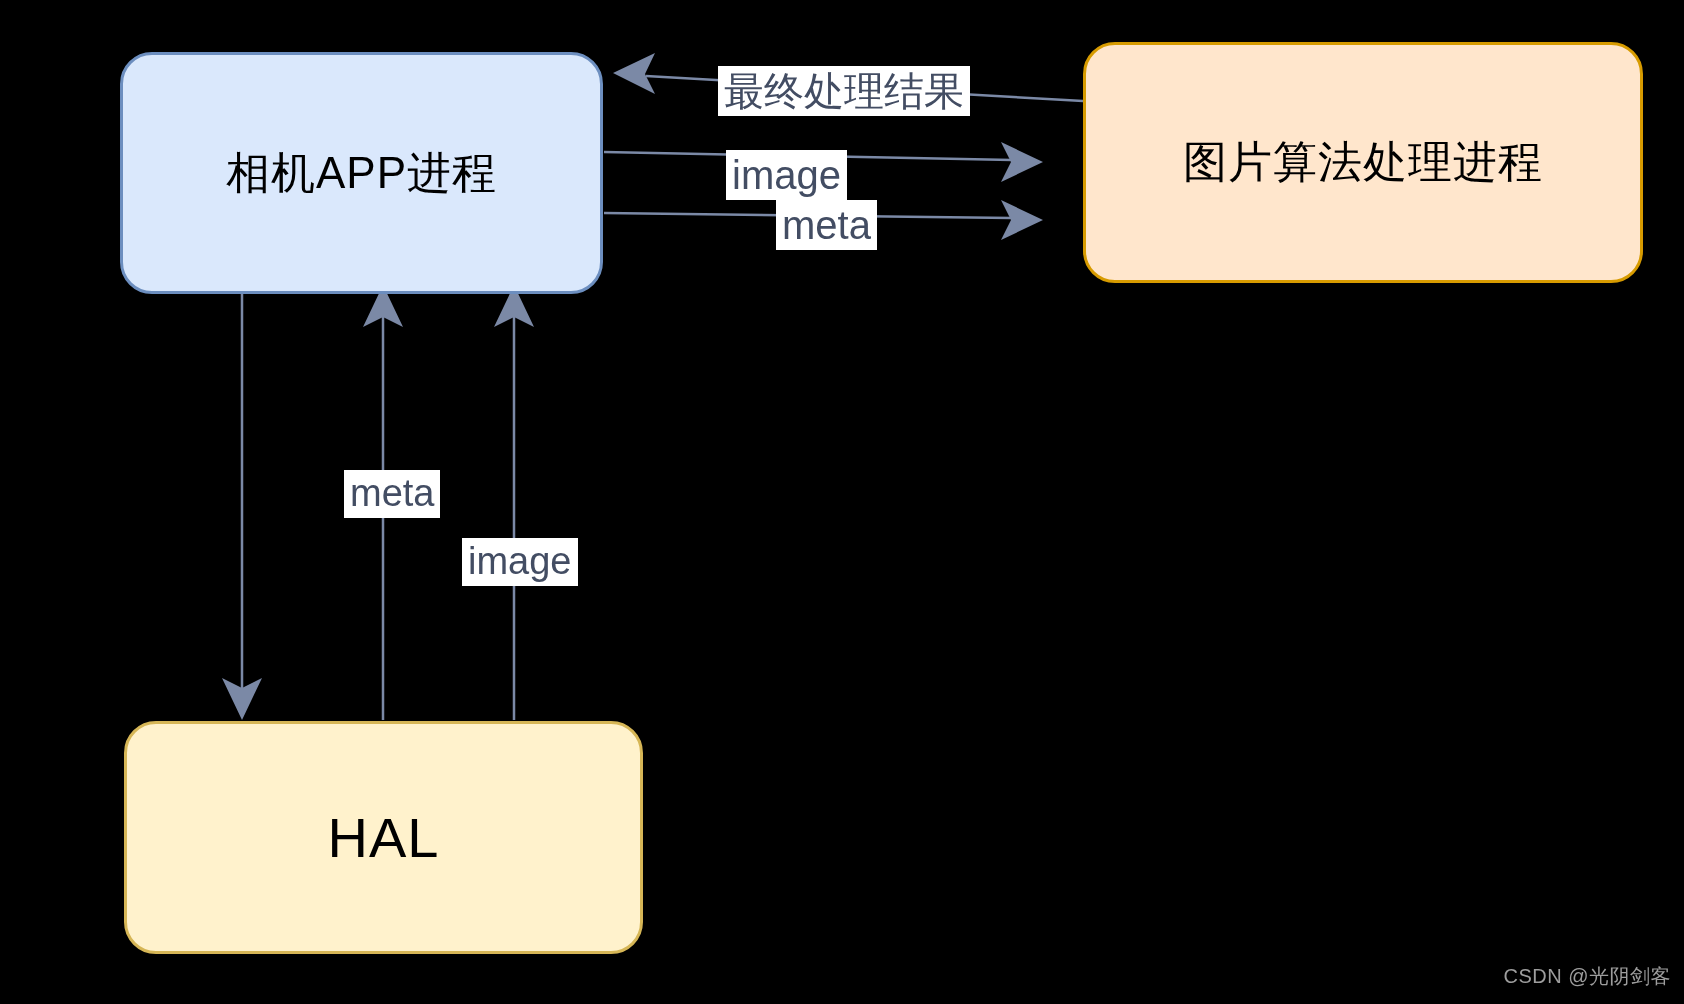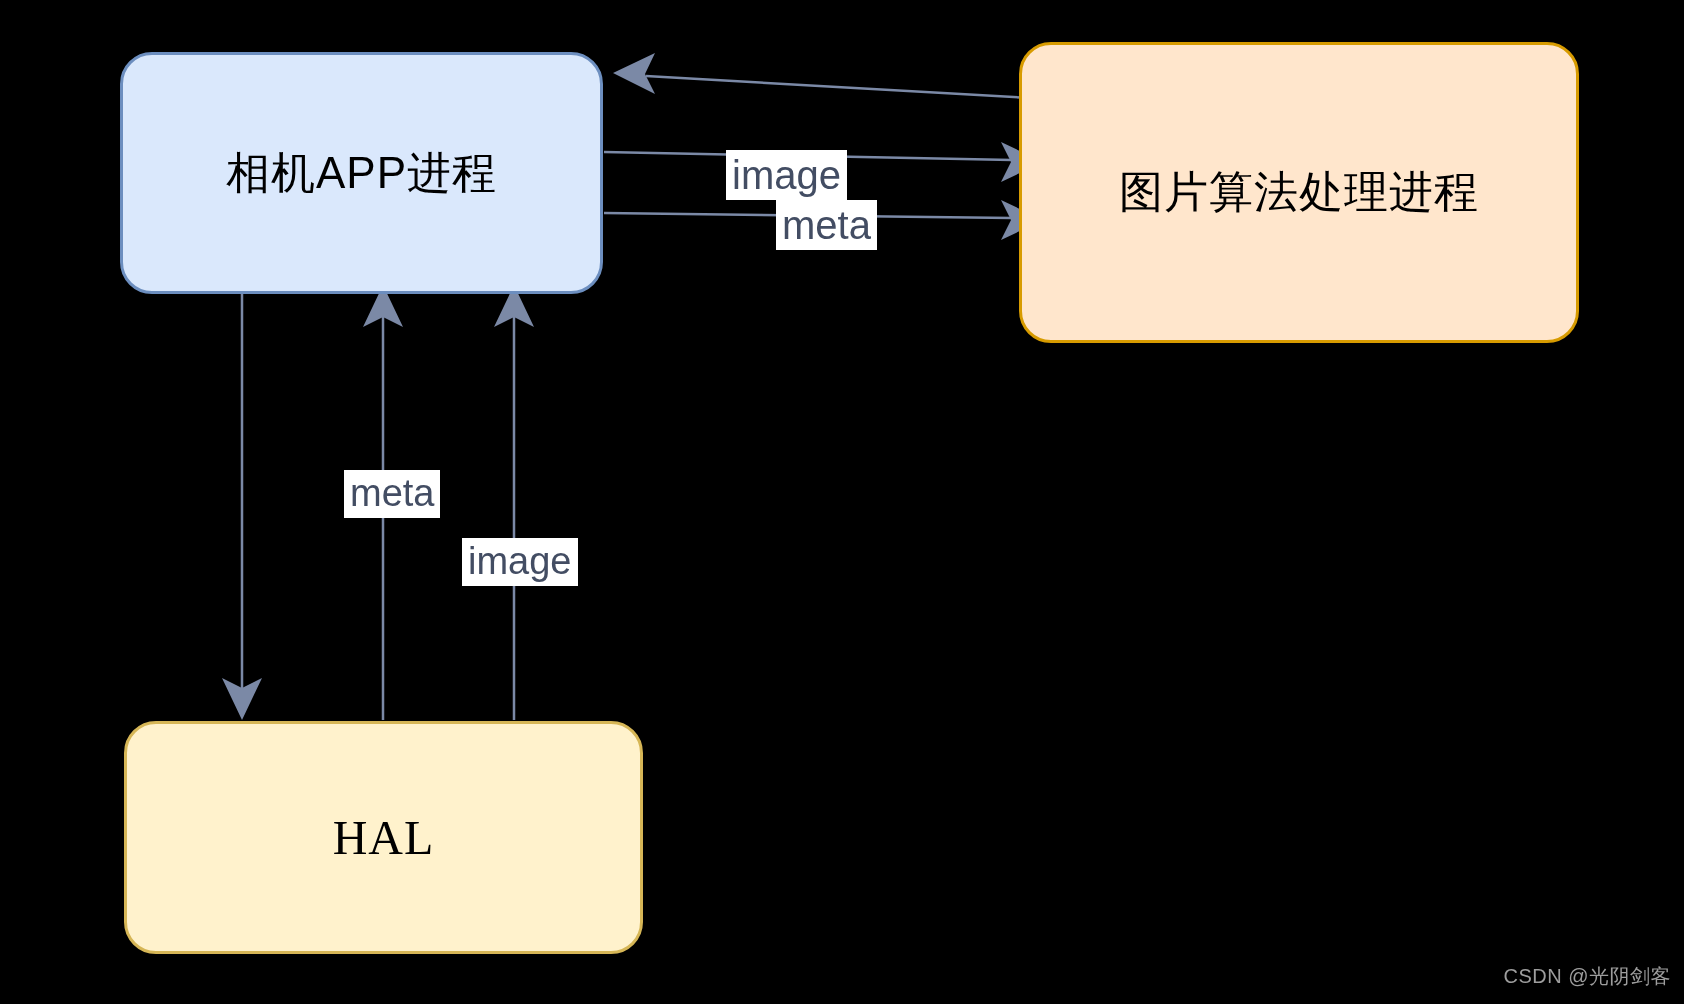--- a/index.html
+++ b/index.html
@@ -36,23 +36,23 @@
     align-items: center;
     justify-content: center;
     color: var(--node-label-text, #000);
   }
   .node .node-label {
     font-size: 44px;
     letter-spacing: 1px;
     white-space: nowrap;
   }
   #node-camera-app  { left: 120px;  top: 52px;  width: 483px; height: 242px; }
-  #node-algo        { left: 1019px; top: 42px;  width: 560px; height: 301px; }
+  #node-algo        { left: 1083px; top: 42px;  width: 560px; height: 241px; }
   #node-hal         { left: 124px;  top: 721px; width: 519px; height: 233px; }
-  #node-hal .node-label { font-size: 48px; font-family: Liberation Serif, serif; }
+  #node-hal .node-label { font-size: 56px; }
 
   .edge-label {
     position: absolute;
     background: var(--label-chip-bg, #fff);
     color: var(--edge-label-text, #434d63);
     font-size: 40px;
     line-height: 1.2;
     padding: 1px 6px;
     white-space: nowrap;
   }
@@ -120,20 +120,21 @@
   </div>
 
   <div class="node" id="node-algo" style="background: rgb(255, 230, 204); border-color: rgb(215, 155, 0);">
     <span class="node-label">图片算法处理进程</span>
   </div>
 
   <div class="node" id="node-hal" style="background: rgb(255, 242, 204); border-color: rgb(214, 182, 86);">
     <span class="node-label">HAL</span>
   </div>
 
+  <div class="edge-label" id="label-final-result">最终处理结果</div>
 
   <div class="edge-label" id="label-image-top">image</div>
 
   <div class="edge-label" id="label-meta-top">meta</div>
 
 
   <div class="edge-label" id="label-meta-bottom">meta</div>
 
   <div class="edge-label" id="label-image-bottom">image</div>
 

